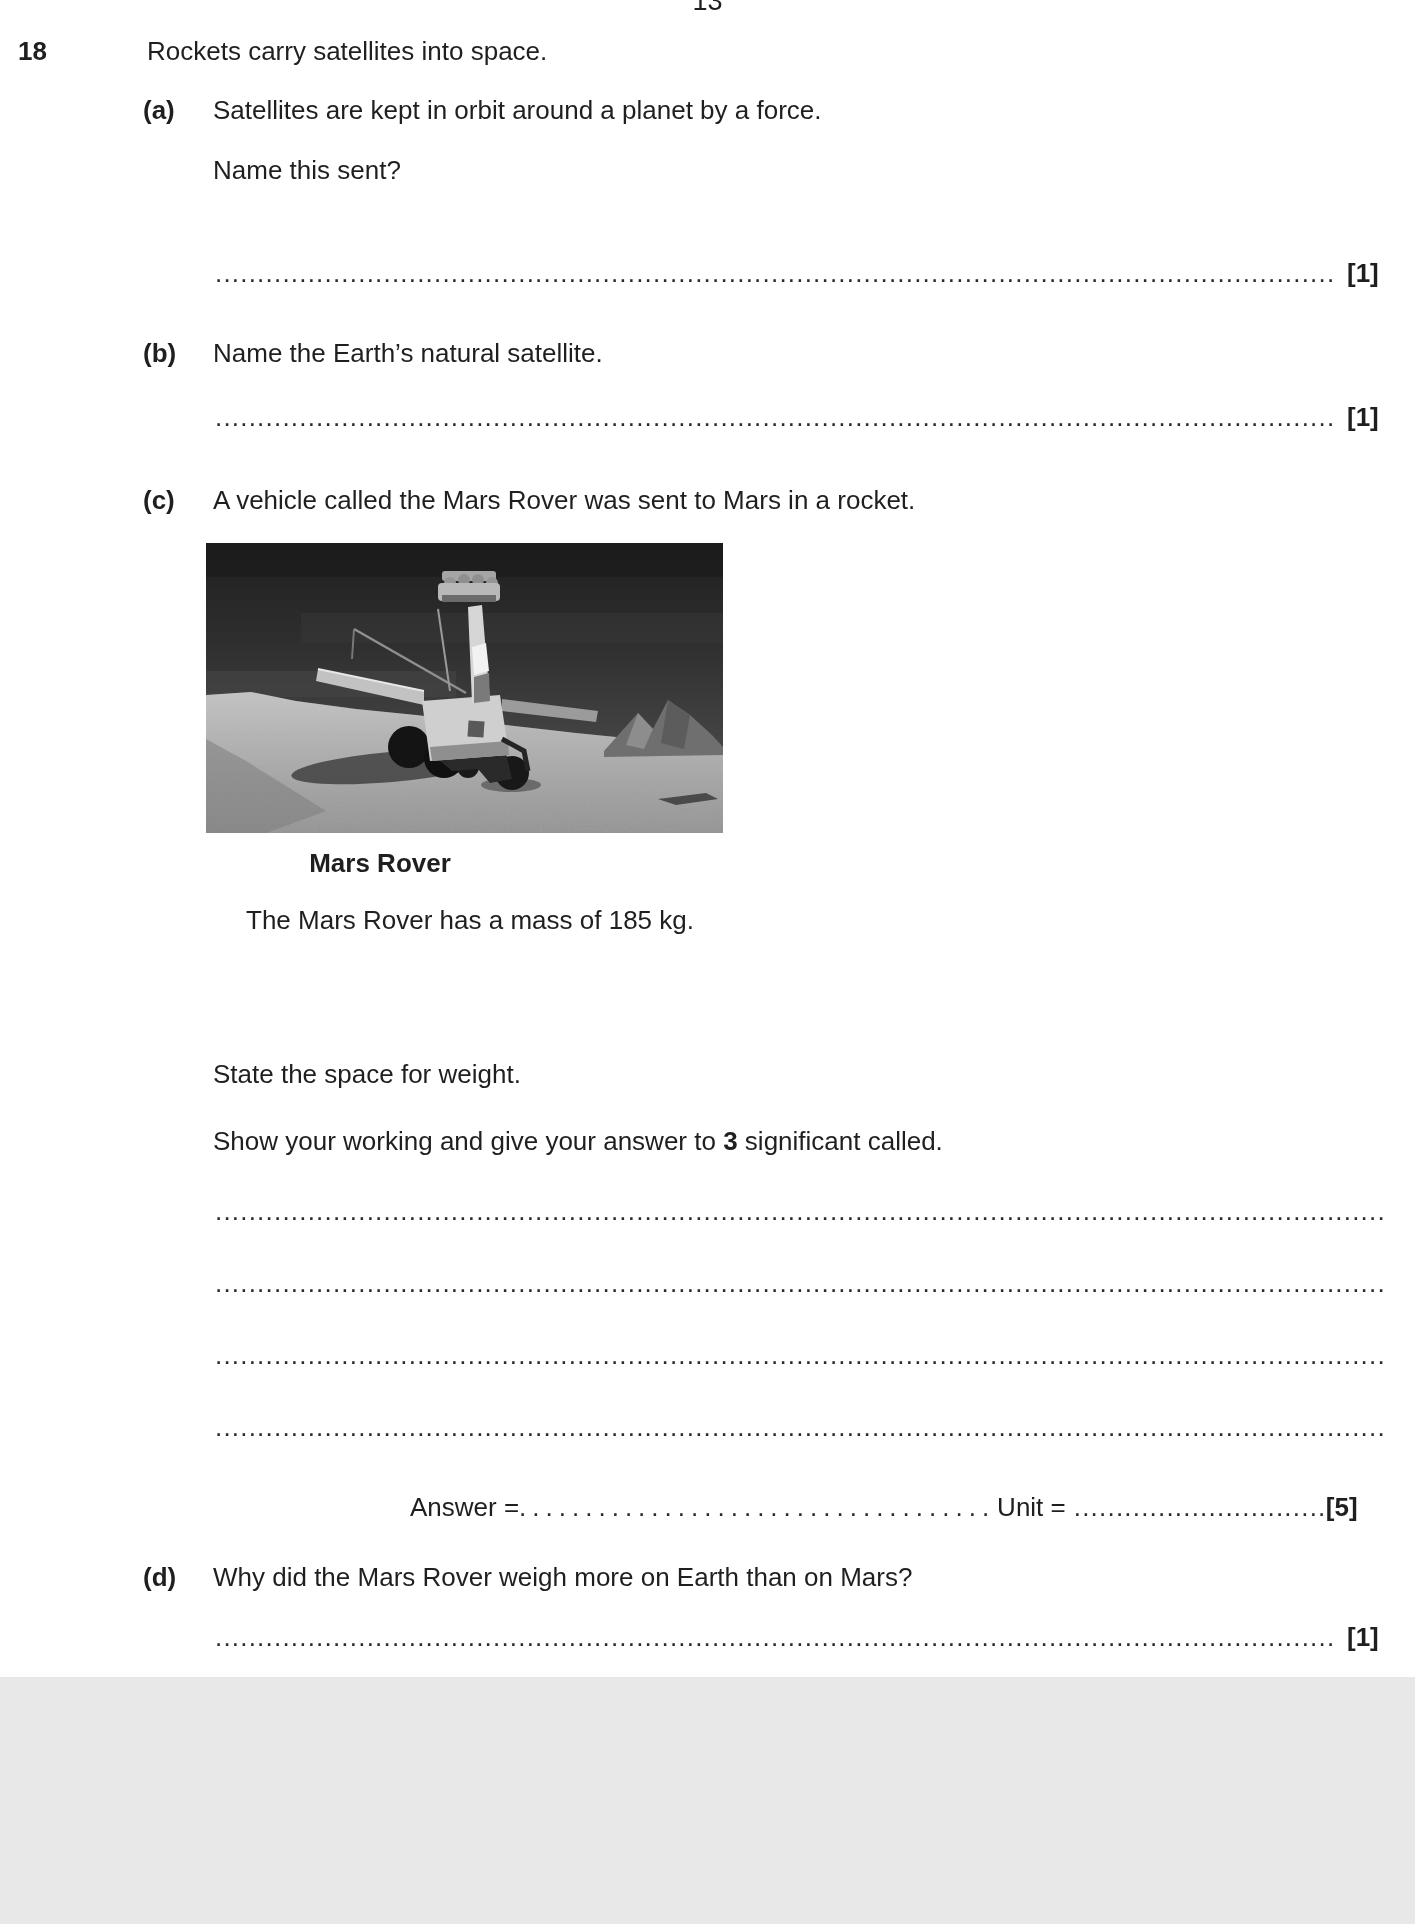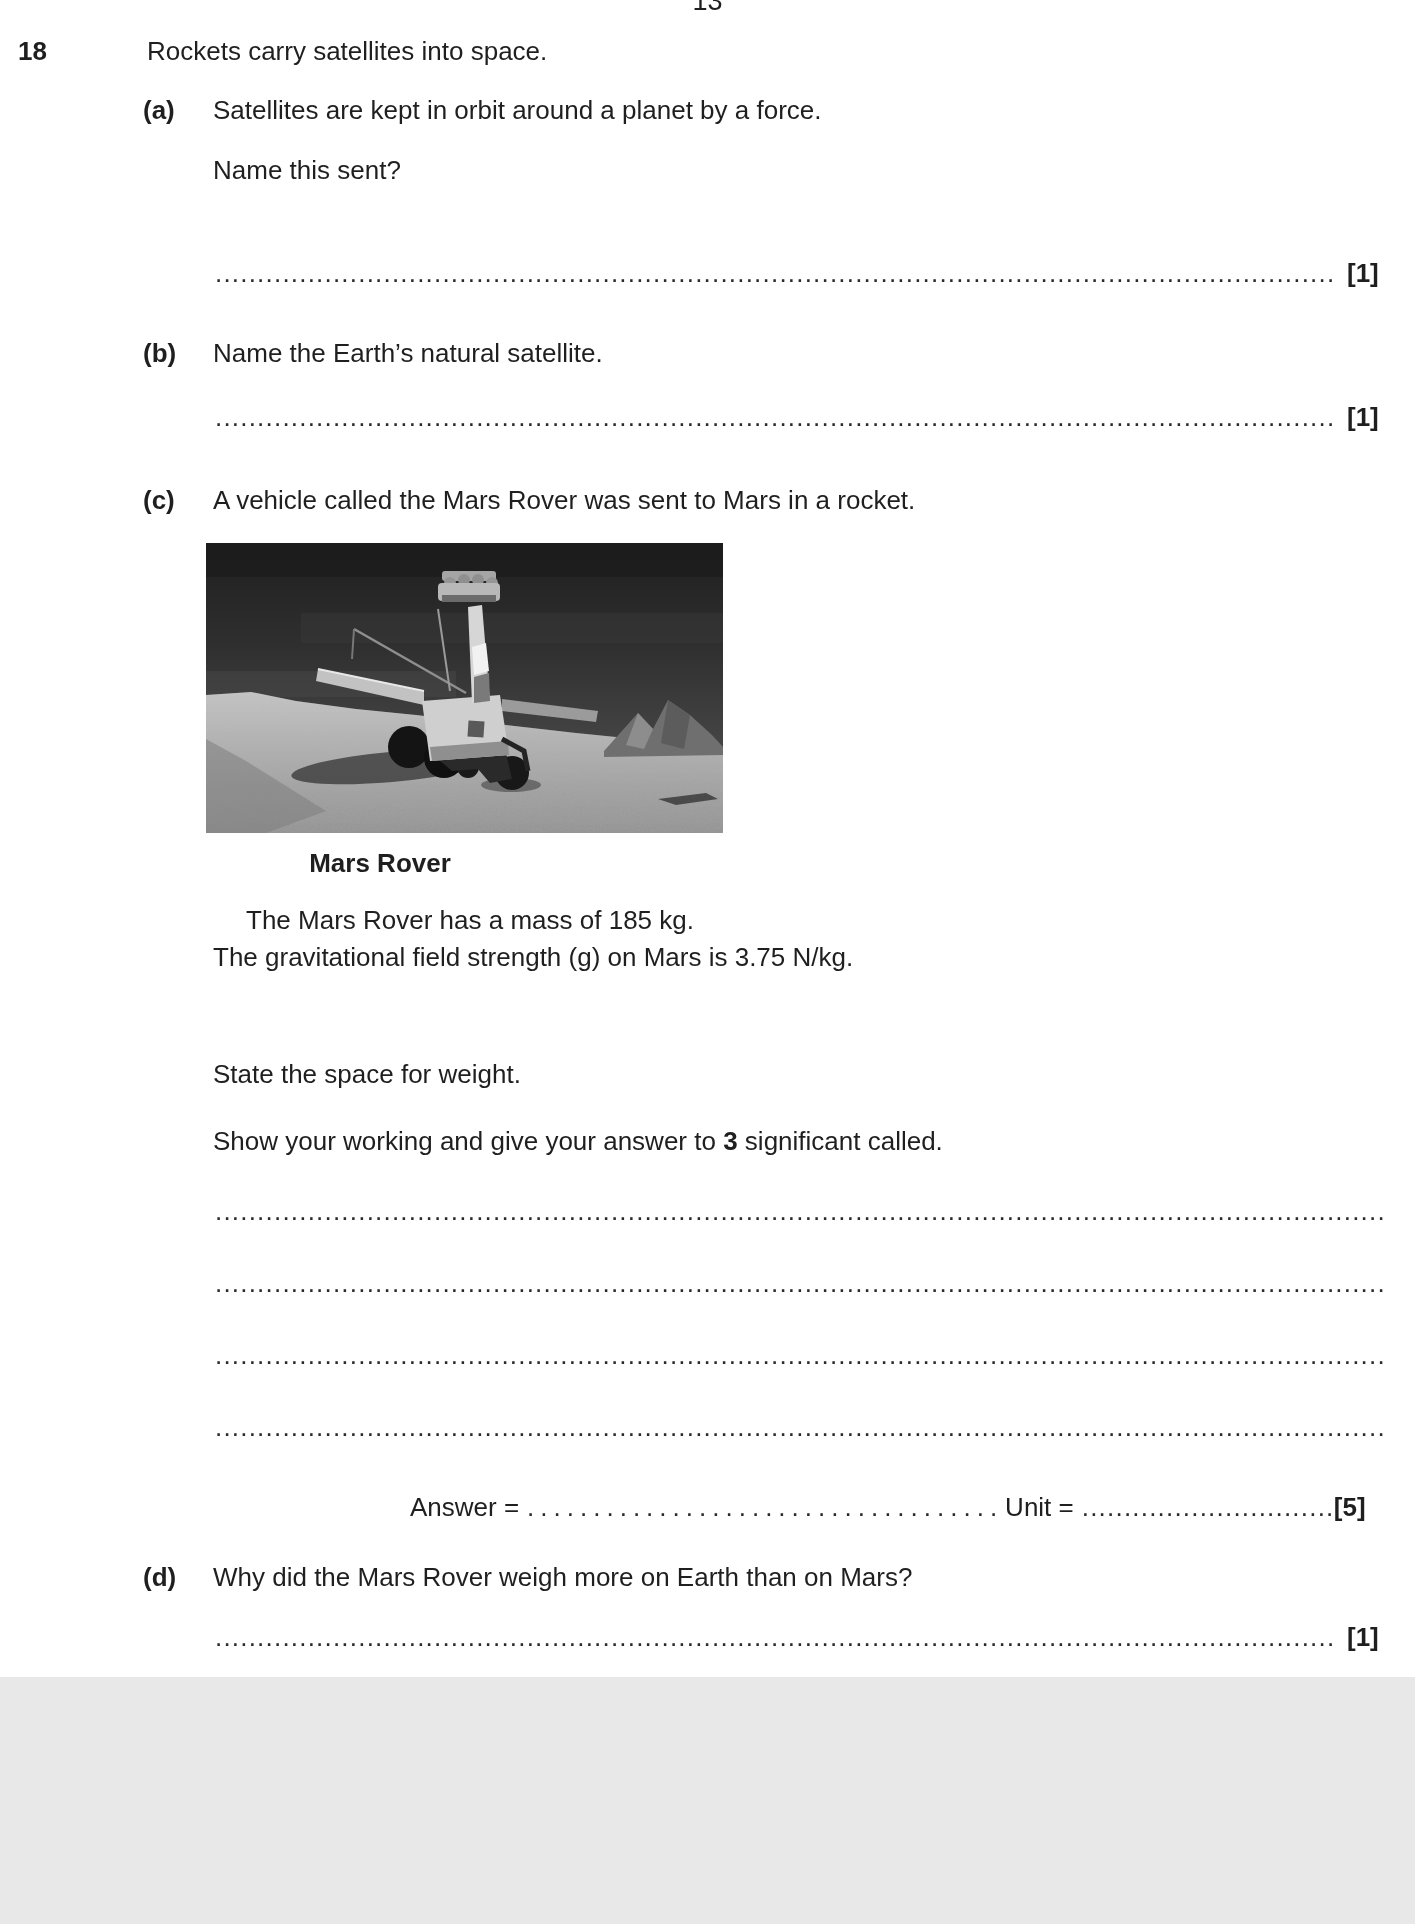--- a/index.html
+++ b/index.html
@@ -26,21 +26,21 @@
   .dots.full{width:1170px;}
   .dots.ans{width:1118px;}
   .dots.mid{width:470px;letter-spacing:6px;}
   .dots.unit{width:250px;}
   .mark{margin-left:14px;font-weight:700;white-space:nowrap;}
   .mark.tight{margin-left:2px;}
   .caption{width:348px;text-align:center;font-weight:700;}
   .photo{width:517px;height:290px;}
   .photo svg{display:block;}
   .ansrow{display:flex;align-items:flex-end;}
-  .ansrow .lab{white-space:nowrap;margin-right:8px;}
+  .ansrow .lab{white-space:nowrap;margin-right:0;}
   .ansrow .lab2{white-space:nowrap;margin:0 8px;}
 </style>
 </head>
 <body>
 
 <div class="page">
 
   <div class="abs pagenum">13</div>
 
   <div class="abs b" style="left:18px;top:36px;">18</div>
@@ -146,21 +146,20 @@
           <rect x="232" y="40" width="62" height="18" rx="4" fill="#b8b8b8"></rect>
           <rect x="236" y="52" width="54" height="7" fill="#6b6b6b"></rect>
         </g>
       </g>
     </svg>
   </div>
 
   <div class="abs caption" style="left:206px;top:848px;">Mars Rover</div>
 
   <div class="abs" style="left:213px;top:905px;margin-left:33px;">The Mars Rover has a mass of 185 kg.</div>
-  <div class="abs" style="left:213px;top:942px;">The gravitational field strength (g) on Mars is 3.75 N/kg.</div>
   <div class="abs" style="left:213px;top:1059px;">State the space for weight.</div>
 
   <div class="abs" style="left:213px;top:1126px;">
     <span>Show your working and give your answer to </span><b>3</b><span> significant called.</span>
   </div>
 
   <div class="abs dotline" style="left:215px;top:1196px;">
     <span class="dots full">........................................................................................................................................................................................................</span>
   </div>
   <div class="abs dotline" style="left:215px;top:1268px;">

